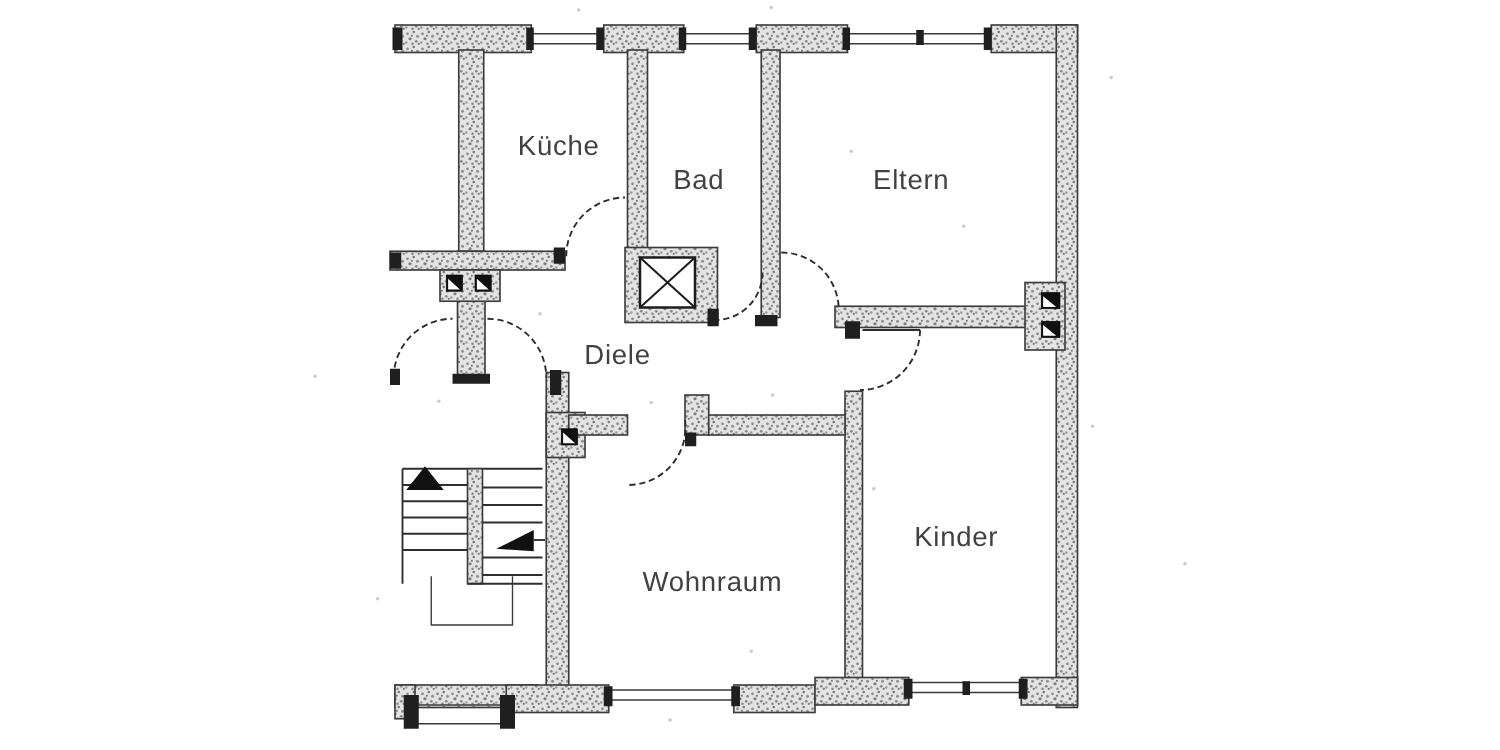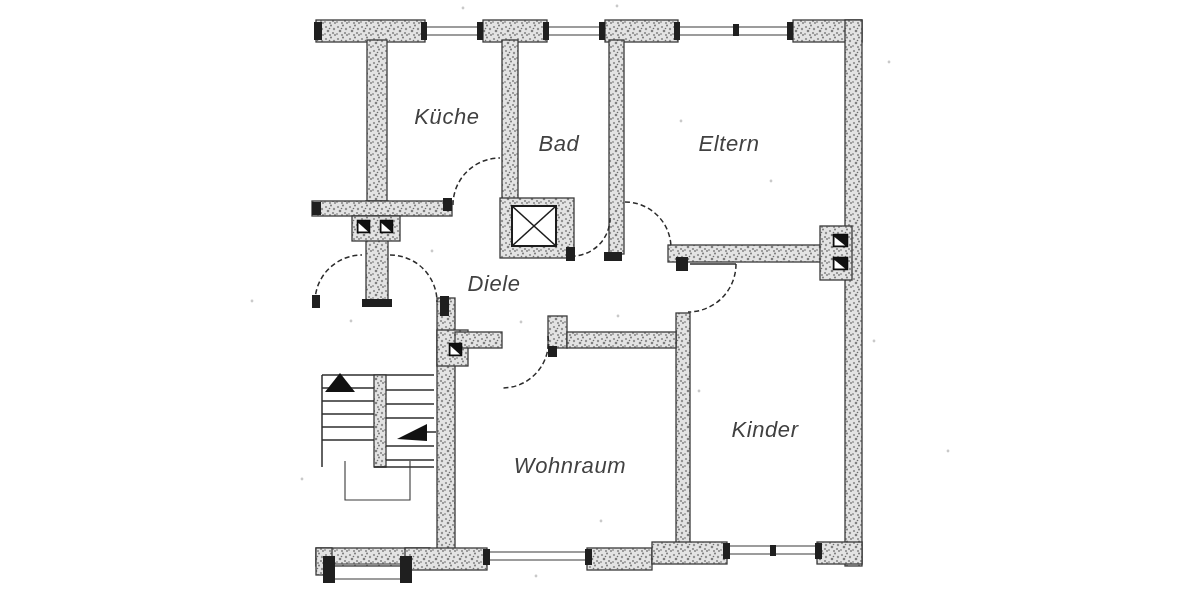--- a/index.html
+++ b/index.html
@@ -1,17 +1,17 @@
 <!DOCTYPE html>
 <html><head>
 <meta charset="utf-8">
 <style>
   html,body{margin:0;padding:0;background:#fff;}
   .stage{position:relative;width:1058px;height:600px;background:#ffffff;overflow:hidden;
-         font-family:"Liberation Sans", sans-serif;font-style:italic;}
+         font-family:"Liberation Sans", sans-serif;}
   svg{position:absolute;left:0;top:0;}
   .wall{fill:url(#stipple);stroke:#3b3b3b;stroke-width:1.3;}
   .line{stroke:#2e2e2e;stroke-width:1.5;fill:none;}
   .thin{stroke:#3a3a3a;stroke-width:1.1;fill:none;}
   .arc{stroke:#2c2c2c;stroke-width:1.5;fill:none;stroke-dasharray:5 3;}
   .tick{fill:#1f1f1f;}
   .flue{fill:#101010;stroke:#000;stroke-width:.5;}
   .room-label{font-size:22px;letter-spacing:.6px;text-anchor:middle;opacity:.88;}
 </style>
 </head>

